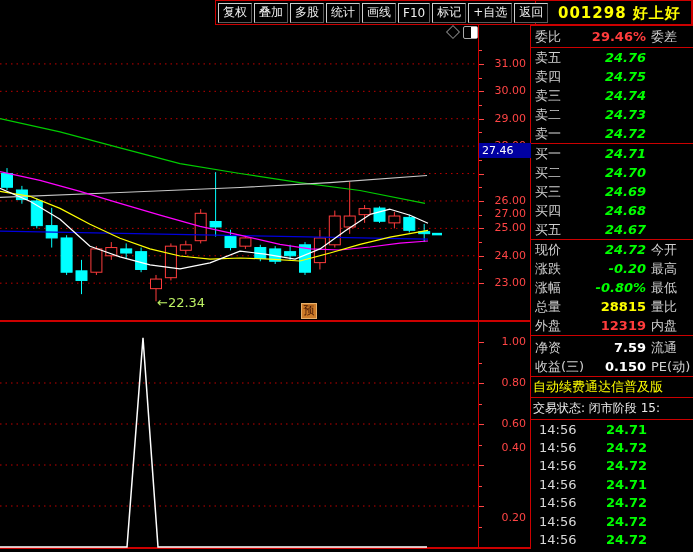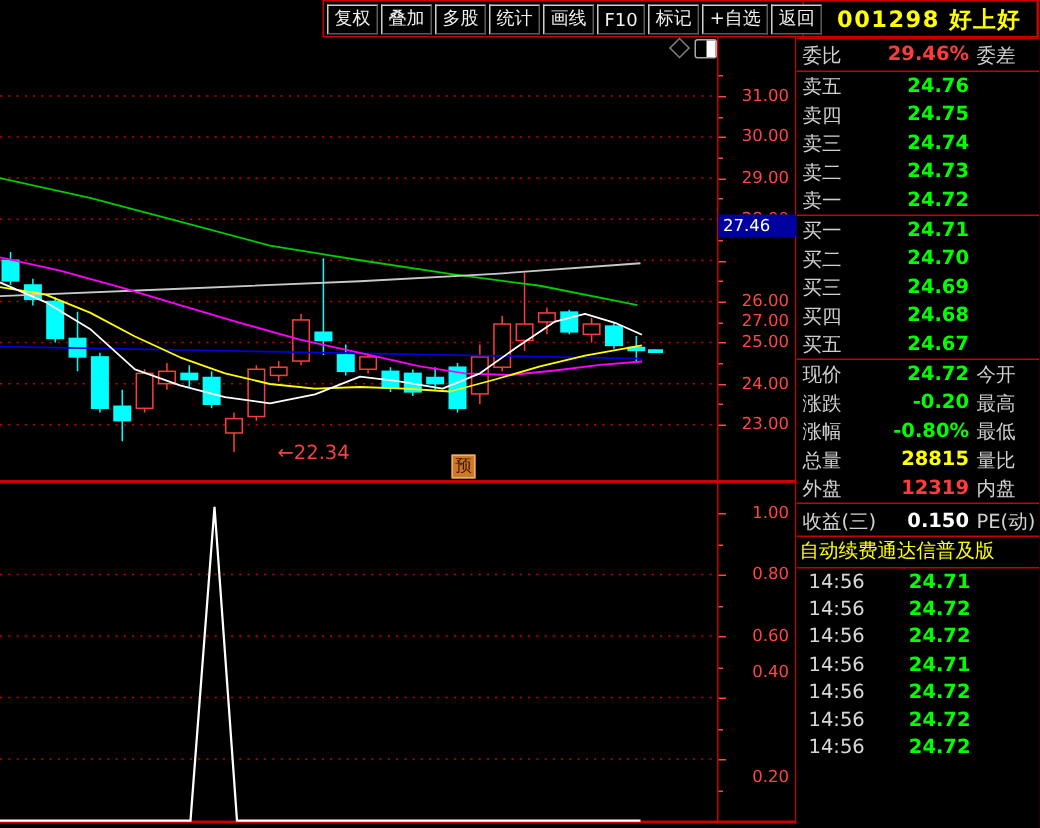--- a/index.html
+++ b/index.html
@@ -17,21 +17,21 @@
   
   .kchart{position:absolute;left:0;top:25px;}
   .indchart{position:absolute;left:0;top:322px;}
   .axis{position:absolute;left:479px;width:51px;z-index:2;}
   .axis-top{top:25px;height:296px;}
   .axis-bot{top:322px;height:226px;}
   .axlabel{position:absolute;right:4px;color:#ff4545;font-size:11px;white-space:nowrap;}
   .axtick{position:absolute;left:0;height:1px;background:#ff4545;}
   .marker{position:absolute;left:479px;top:143px;width:49px;height:15px;background:#0000a0;
           color:#ffffff;font-size:11px;line-height:15px;padding-left:3px;z-index:5;}
-  .lowann{position:absolute;left:157px;top:295px;color:#ef4444;font-size:13px;z-index:4;margin-left:28px;}
+  .lowann{position:absolute;left:157px;top:295px;color:#bef264;font-size:13px;z-index:4;}
   .tag{position:absolute;left:301px;top:303px;width:14px;height:14px;background:#cc7a28;
        border:1px solid #e8b06a;color:#3c1000;font-size:11px;line-height:14px;text-align:center;z-index:4;}
   .diamond{position:absolute;left:448px;top:27px;width:8px;height:8px;border:1px solid #808080;
            transform:rotate(45deg);z-index:5;}
   .wicon{position:absolute;left:463px;top:26px;width:13px;height:11px;border:1px solid #aaaaaa;
          border-radius:2px;z-index:5;}
   .wicon > div{position:absolute;right:0;top:0;width:50%;height:100%;background:#ffffff;}
   
   .qpanel{position:absolute;left:531px;top:25px;width:162px;height:527px;background:#000;
           border-top:1px solid #cc0000;overflow:hidden;z-index:3;}
@@ -43,21 +43,21 @@
               white-space:nowrap;overflow:hidden;}
   .wbrow{height:21px;}
   .notice{height:20px;line-height:20px;color:#ffff00;font-size:13px;padding-left:2px;
           white-space:nowrap;overflow:hidden;}
   .status{height:21px;line-height:21px;color:#e8e8e8;font-size:12px;padding-left:2px;
           white-space:nowrap;overflow:hidden;}
   .trow{display:flex;align-items:center;height:18.4px;padding-left:8px;}
   .trow .time{color:#d8d8d8;font-size:13px;flex:none;}
   .trow .tprice{flex:1;text-align:right;font-size:13px;font-weight:bold;color:#00ff00;}
   .trow .sp{flex:none;width:46px;}
-  .g{color:#00ff00;} .r{color:#ff3c3c;} .y{color:#ffff00;} .w{color:#ffffff;}
+  .g{color:#00ff00;font-style:italic;} .r{color:#ff3c3c;} .y{color:#ffff00;} .w{color:#ffffff;}
 </style>
 </head>
 <body>
 
 <div class="win">
 
   <div class="hline" style="left:215px;top:0;width:478px;height:1px;"></div>
   <div class="hline" style="left:478px;top:24px;width:215px;height:1px;"></div>
   <div class="vline" style="left:478px;top:0;width:1px;height:549px;"></div>
   <div class="vline" style="left:530px;top:25px;width:1px;height:524px;"></div>
@@ -304,28 +304,36 @@
           <span class="rlab">量比</span>
         </div>
         <div class="qrow">
           <span class="lab">外盘</span>
           <span class="val r">12319</span>
           <span class="rlab">内盘</span>
         </div>
       </div>
     <div class="qsec" id="finstats" style="padding-top:2px;">
         <div class="qrow">
+          <span class="lab">净资</span>
+          <span class="val w">7.59</span>
+          <span class="rlab">流通</span>
+        </div>
+        <div class="qrow">
           <span class="lab">收益(三)</span>
           <span class="val w">0.150</span>
           <span class="rlab">PE(动)</span>
         </div>
       </div>
     <div class="qsec">
       <div class="notice">自动续费通达信普及版</div>
     </div>
+    <div class="qsec">
+      <div class="status">交易状态: 闭市阶段 15:</div>
+    </div>
     <div id="ticks">
         <div class="trow">
           <span class="time">14:56</span>
           <span class="tprice">24.71</span>
           <span class="sp"></span>
         </div>
         <div class="trow">
           <span class="time">14:56</span>
           <span class="tprice">24.72</span>
           <span class="sp"></span>

